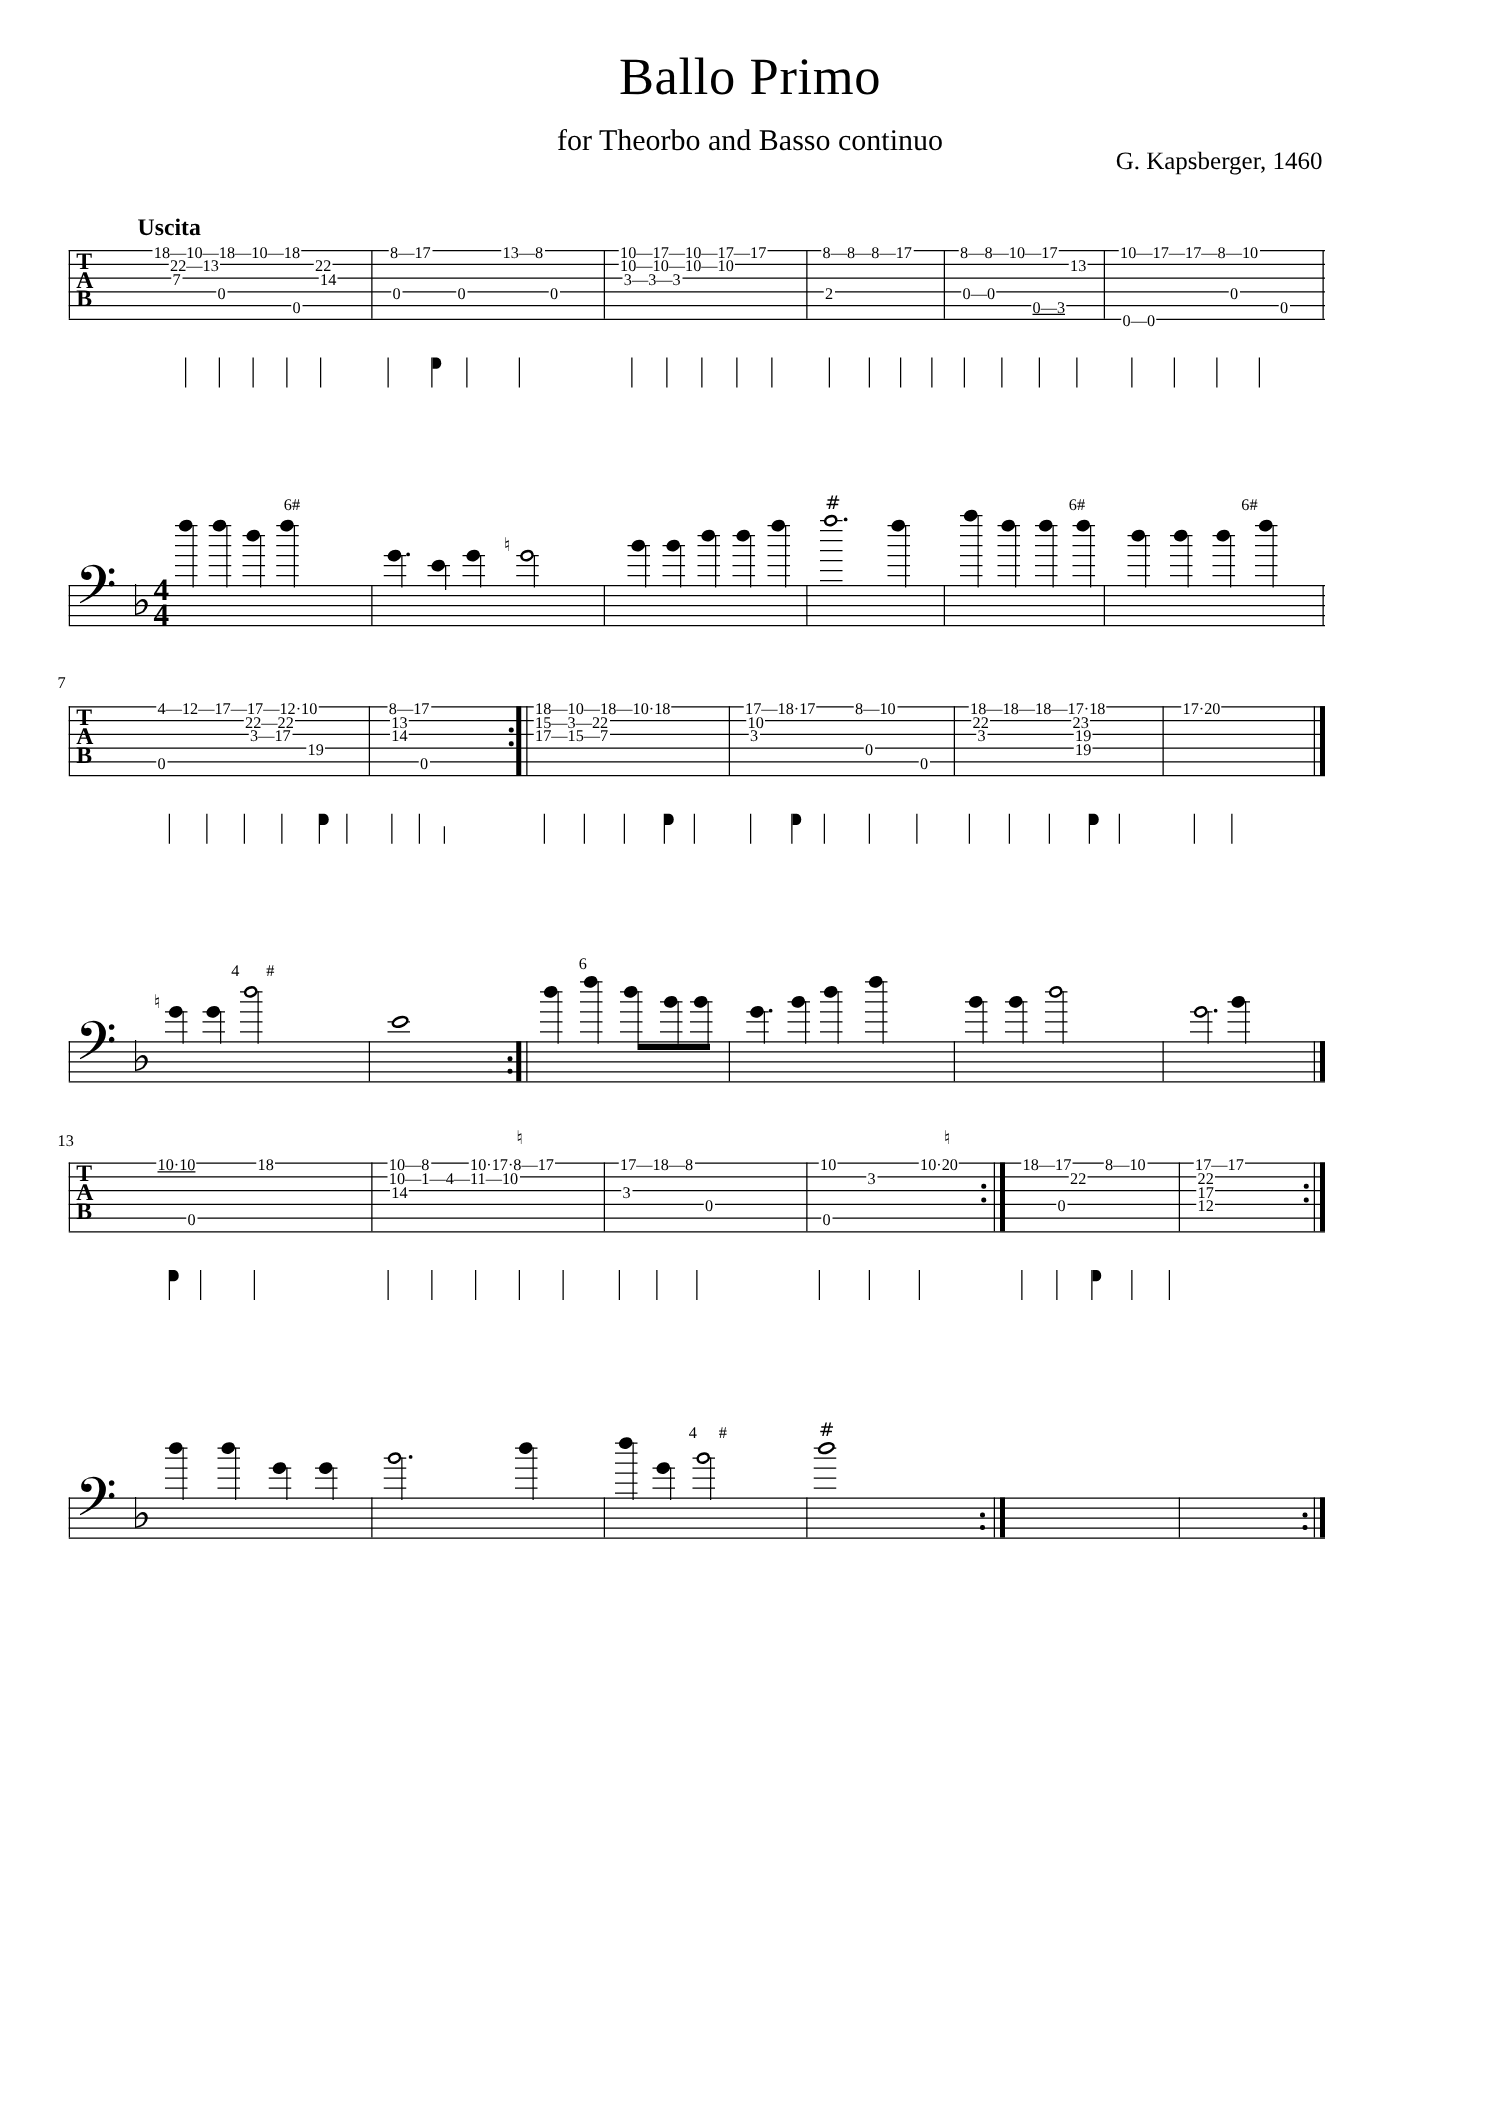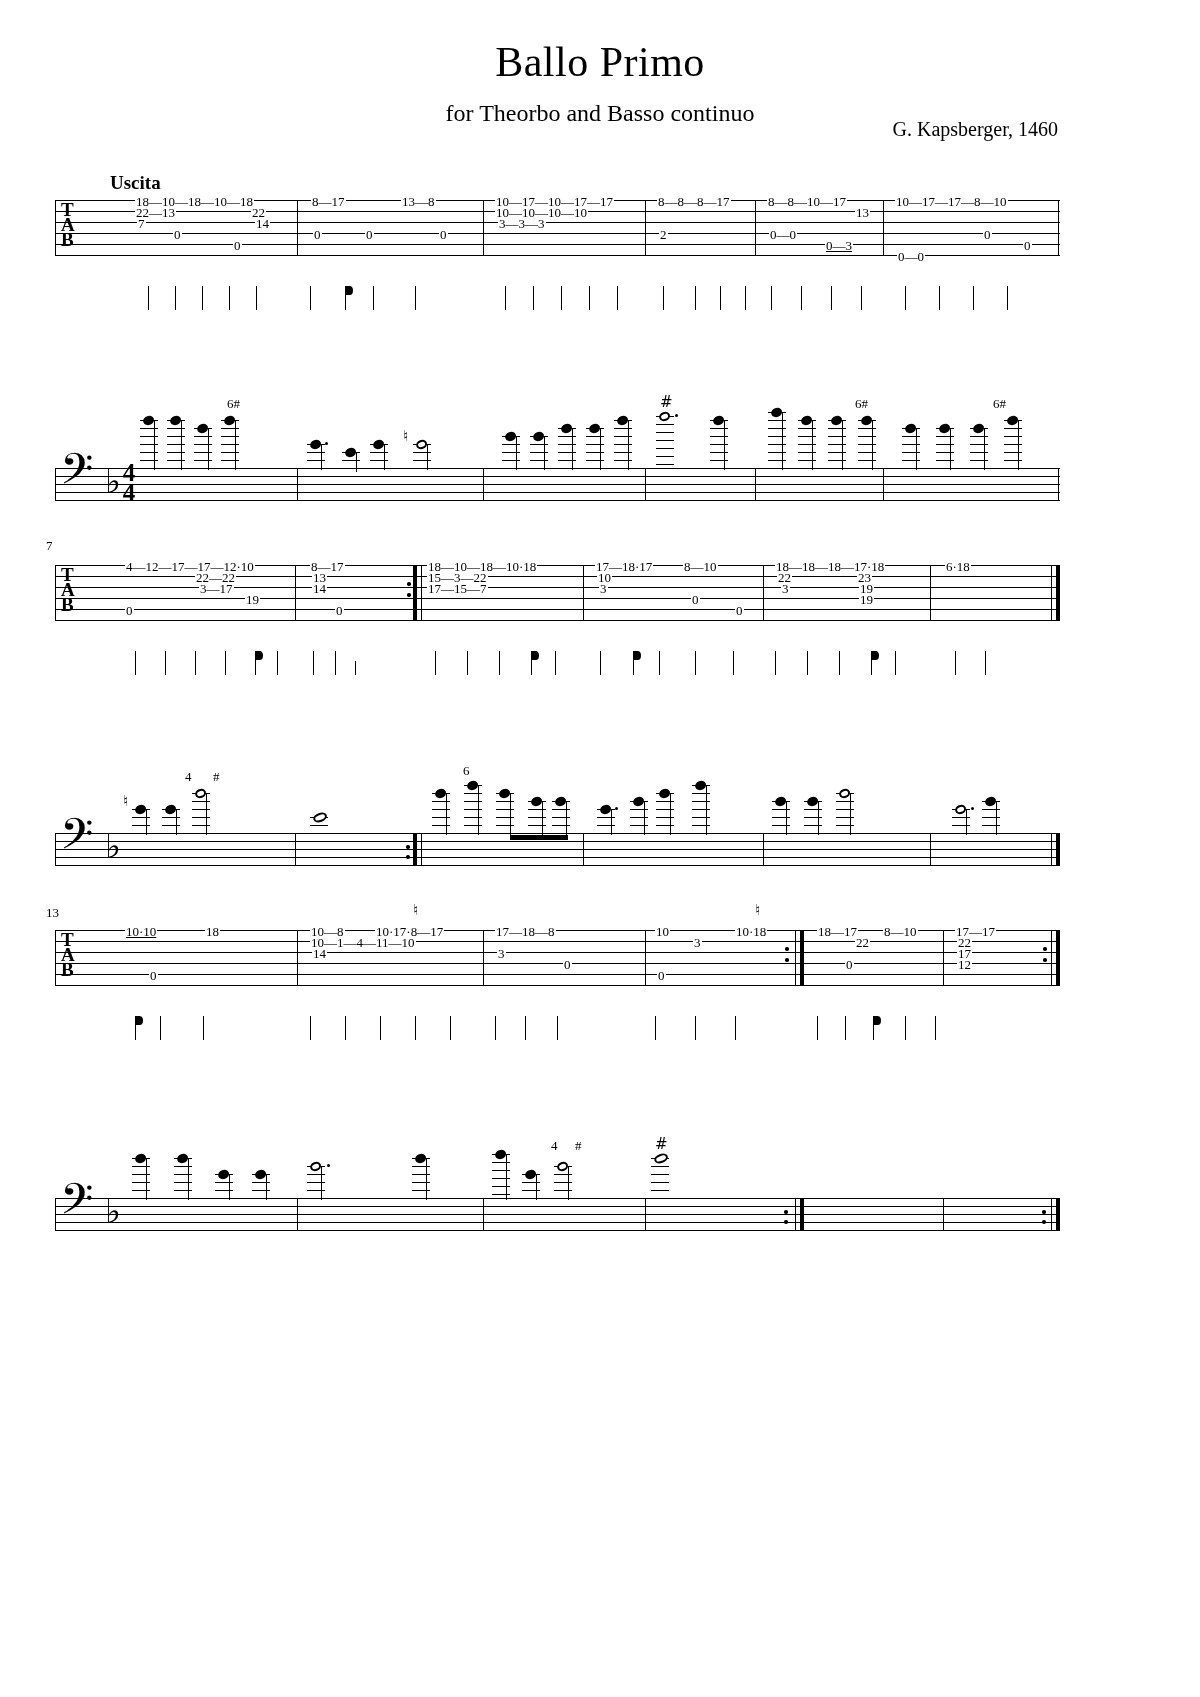--- a/index.html
+++ b/index.html
@@ -239,21 +239,21 @@
 
     <div class="tab-word" style="top:2px;">T<br>A<br>B</div>
 
     <div class="barline" style="left:242px; top:0; height:55px;"></div>
     <div class="barline" style="left:428px; top:0; height:55px;"></div>
     <div class="barline" style="left:590px; top:0; height:55px;"></div>
     <div class="barline" style="left:700px; top:0; height:55px;"></div>
     <div class="barline" style="left:828px; top:0; height:55px;"></div>
     <div class="barline" style="left:1003px; top:0; height:55px;"></div>
 
-    <div class="tab-num" style="left:80px;  top:-4px;">18—10—18—10—18</div>
+    <div class="tab-num" style="left:67px;  top:-4px;">18—10—18—10—18</div>
     <div class="tab-num" style="left:80px;  top:7px;">22—13</div>
     <div class="tab-num" style="left:196px; top:7px;">22</div>
     <div class="tab-num" style="left:82px;  top:18px;">7</div>
     <div class="tab-num" style="left:200px; top:18px;">14</div>
     <div class="tab-num" style="left:118px; top:29px;">0</div>
     <div class="tab-num" style="left:178px; top:40px;">0</div>
 
     <div class="tab-num" style="left:256px; top:-4px;">8—17</div>
     <div class="tab-num" style="left:346px; top:-4px;">13—8</div>
     <div class="tab-num" style="left:258px; top:29px;">0</div>
@@ -551,21 +551,21 @@
     <div class="tab-num" style="left:636px; top:29px;">0</div>
     <div class="tab-num" style="left:680px; top:40px;">0</div>
 
     <div class="tab-num" style="left:720px; top:-4px;">18—18—18—17·18</div>
     <div class="tab-num" style="left:722px; top:7px;">22</div>
     <div class="tab-num" style="left:802px; top:7px;">23</div>
     <div class="tab-num" style="left:726px; top:18px;">3</div>
     <div class="tab-num" style="left:804px; top:18px;">19</div>
     <div class="tab-num" style="left:804px; top:29px;">19</div>
 
-    <div class="tab-num" style="left:890px; top:-4px;">6·18</div>
+    <div class="tab-num" style="left:890px; top:-4px;">17·20</div>
   </div>
 
   <div class="rhythm" style="top:86px;">
     <div class="stem" style="left:80px;"></div>
     <div class="stem" style="left:110px;"></div>
     <div class="stem" style="left:140px;"></div>
     <div class="stem" style="left:170px;"></div>
     <div class="stem" style="left:200px;"></div>
       <div class="flag" style="left:201px; top:0;"></div>
     <div class="stem" style="left:222px;"></div>
@@ -775,21 +775,21 @@
     <div class="tab-num" style="left:255px; top:-4px;">10—8</div>
     <div class="tab-num" style="left:320px; top:-4px;">10·17·8—17</div>
     <div class="tab-num" style="left:255px; top:7px;">10—1—4—11—10</div>
     <div class="tab-num" style="left:257px; top:18px;">14</div>
 
     <div class="tab-num" style="left:440px; top:-4px;">17—18—8</div>
     <div class="tab-num" style="left:442px; top:18px;">3</div>
     <div class="tab-num" style="left:508px; top:29px;">0</div>
 
     <div class="tab-num" style="left:600px; top:-4px;">10</div>
-    <div class="tab-num" style="left:680px; top:-4px;">10·18</div>
+    <div class="tab-num" style="left:680px; top:-4px;">10·20</div>
     <div class="tab-num" style="left:638px; top:7px;">3</div>
     <div class="tab-num" style="left:602px; top:40px;">0</div>
 
     <div class="tab-num" style="left:762px; top:-4px;">18—17</div>
     <div class="tab-num" style="left:828px; top:-4px;">8—10</div>
     <div class="tab-num" style="left:800px; top:7px;">22</div>
     <div class="tab-num" style="left:790px; top:29px;">0</div>
 
     <div class="tab-num" style="left:900px; top:-4px;">17—17</div>
     <div class="tab-num" style="left:902px; top:7px;">22</div>

